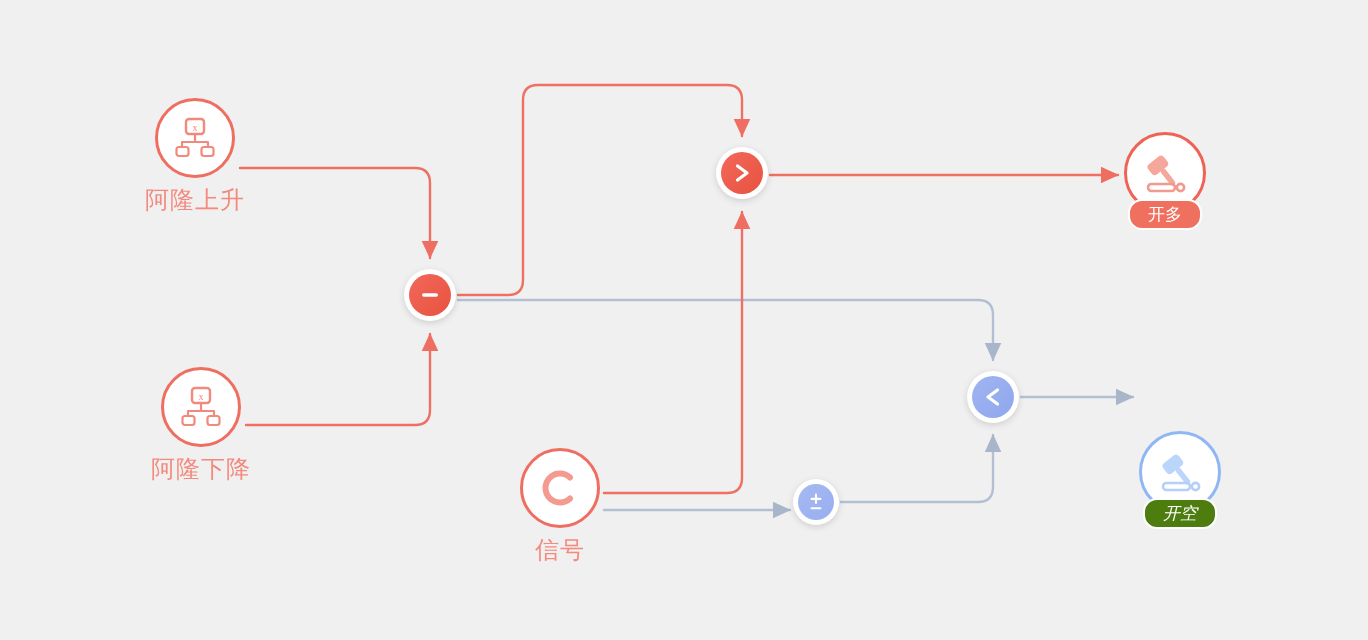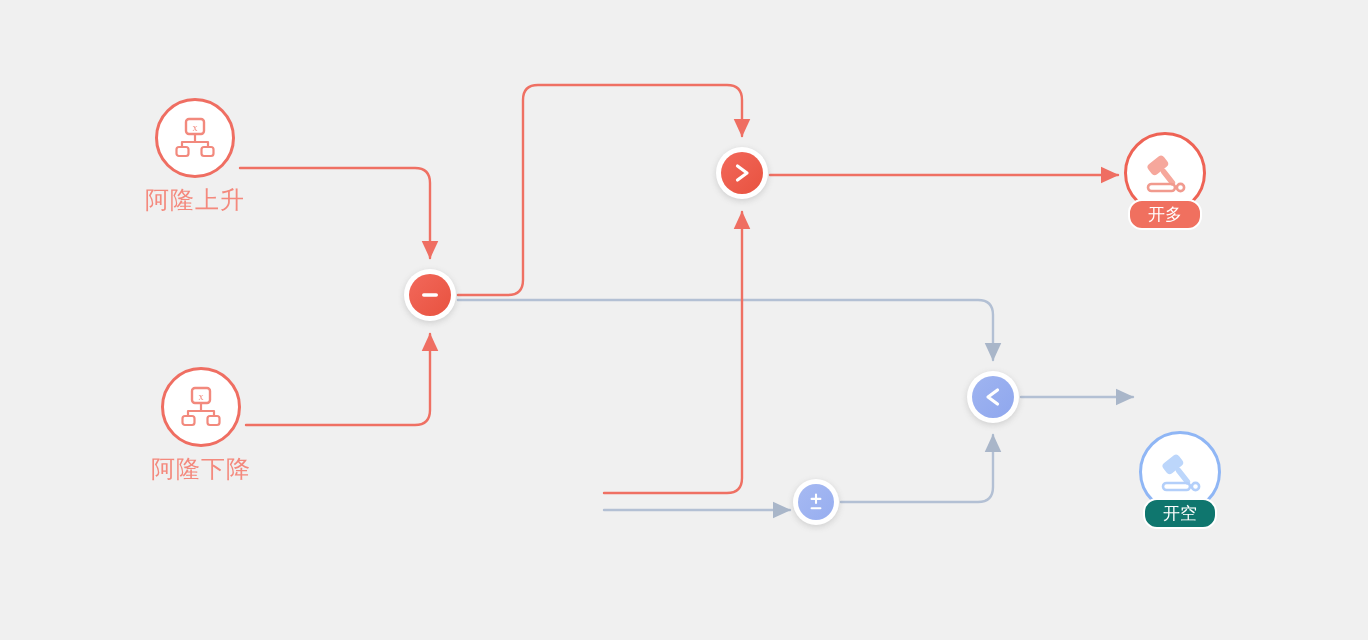--- a/index.html
+++ b/index.html
@@ -77,21 +77,21 @@
   }
   .act-red .act-circle{border:3px solid #ee6355;}
   .act-blue .act-circle{border:3px solid #8fb6f5;}
   .act-badge{
     position:absolute;left:50%;bottom:-16px;transform:translateX(-50%);
     padding:3px 18px;border-radius:14px;
     font-size:17px;color:#fff;white-space:nowrap;line-height:1.25;
     border:2px solid #fff;
   }
   .act-red .act-badge{background:#f0705f;}
-  .act-blue .act-badge{background:#0f766e;}
+  .act-blue .act-badge{background:#4d7c0f;font-style:italic;}
   .tree-svg,.gavel-svg,.c-svg{display:block;}
 </style>
 </head>
 <body>
 
 <div id="canvas">
 
   <svg class="edges" viewBox="0 0 1368 640">
     <defs>
       <marker id="ar-red" markerWidth="9" markerHeight="9" refX="7.2" refY="4.5" orient="auto" markerUnits="strokeWidth">
@@ -136,20 +136,28 @@
         <rect x="13" y="2" width="18" height="15" rx="3" fill="none" stroke="#f2897d" stroke-width="2.4"></rect>
         <text x="22" y="13.5" text-anchor="middle" font-size="10" fill="#f2897d" font-family="Liberation Serif, serif">x</text>
         <path d="M22 17 V25 M9 25 H35 M9 25 V30 M35 25 V30" fill="none" stroke="#f2897d" stroke-width="2.2" stroke-linecap="round"></path>
         <rect x="3.5" y="30" width="12" height="9" rx="2.5" fill="none" stroke="#f2897d" stroke-width="2.2"></rect>
         <rect x="28.5" y="30" width="12" height="9" rx="2.5" fill="none" stroke="#f2897d" stroke-width="2.2"></rect>
       </svg>
     </div>
     <div class="src-label">阿隆下降</div>
   </div>
 
+  <div class="node" style="left:560px;top:505px;">
+    <div class="src-circle">
+      <svg class="c-svg" width="44" height="44" viewBox="0 0 44 44">
+        <path d="M32 11.5 A14.5 14.5 0 1 0 32 32.5" fill="none" stroke="#f59a8f" stroke-width="6" stroke-linecap="round"></path>
+      </svg>
+    </div>
+    <div class="src-label">信号</div>
+  </div>
 
   <div class="node" style="left:430px;top:295px;">
     <div class="op op-red">
       <div class="op-inner">
         <svg width="26" height="26" viewBox="0 0 26 26">
           <rect x="5" y="11.2" width="16" height="3.6" rx="1.8" fill="#fff"></rect>
         </svg>
       </div>
     </div>
   </div>

